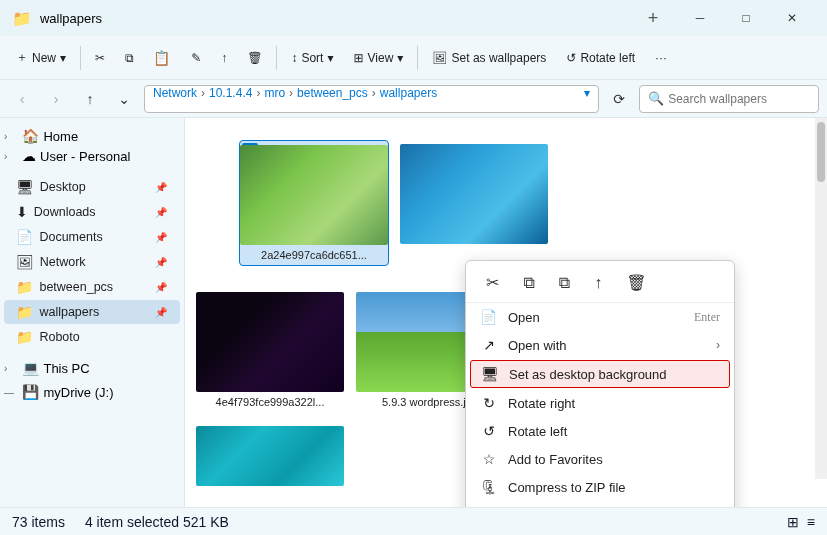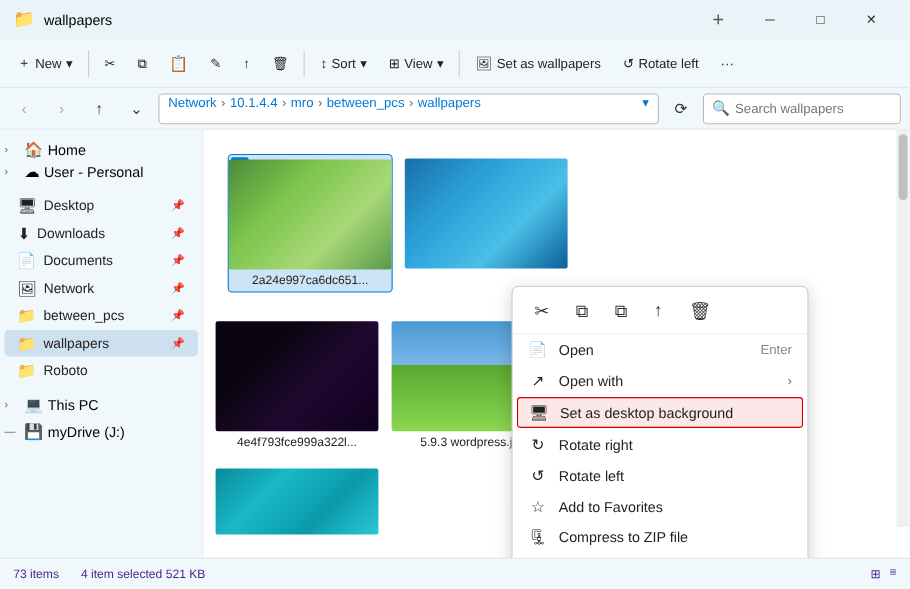--- a/index.html
+++ b/index.html
@@ -80,40 +80,41 @@
     .sidebar-group { display: flex; align-items: center; gap: 4px; padding: 2px 4px; cursor: pointer; }
     .sidebar-group .arrow { font-size: 10px; color: #666; width: 14px; }
 
     
     .content-area {
       flex: 1; background: white; position: relative; overflow: hidden;
     }
     .file-grid {
       display: flex; flex-wrap: wrap; gap: 10px; padding: 22px;
       align-content: flex-start;
+      margin-left: 32px;
     }
     .file-item {
       width: 150px; display: flex; flex-direction: column; align-items: center;
       cursor: pointer; padding: 4px; border-radius: 4px; position: relative;
     }
     .file-thumb {
       width: 148px; height: 100px; object-fit: cover; border-radius: 2px;
       overflow: hidden; position: relative;
     }
     .file-name { font-size: 11px; text-align: center; color: #222; margin-top: 4px; word-break: break-all; }
     .file-selected { background: #cce4f7; border: 1px solid #0078d4; }
     .file-check { position: absolute; top: 2px; left: 2px; width: 16px; height: 16px;
       background: #0078d4; border-radius: 2px; color: white; font-size: 10px;
       display: flex; align-items: center; justify-content: center; }
 
     
     .status-bar {
       height: 28px; background: #f0f8fb; border-top: 1px solid #dde8ed;
       display: flex; align-items: center; padding: 0 12px; gap: 20px;
-      font-size: 11px; color: #4c1d95; position: absolute; bottom: 0; left: 0; right: 0;
+      font-size: 14px; color: #0f172a; position: absolute; bottom: 0; left: 0; right: 0;
     }
 
     
     .context-menu {
       position: absolute; top: 142px; left: 280px;
       background: white; border: 1px solid #ccc; border-radius: 6px;
       box-shadow: 0 4px 16px rgba(0,0,0,0.18); padding: 4px 0;
       width: 270px; z-index: 100;
     }
     .ctx-toolbar {
@@ -124,21 +125,21 @@
       font-size: 16px; color: #333; cursor: pointer; padding: 2px 4px;
       border-radius: 3px;
     }
     .ctx-item {
       display: flex; align-items: center; gap: 10px;
       padding: 6px 14px; cursor: pointer; font-size: 13px; color: #222;
       position: relative;
     }
     .ctx-item.highlighted { background: #fce8e8; border: 1.5px solid #d40000; margin: 1px 4px; border-radius: 3px; padding: 5px 10px; }
     .ctx-item .ctx-icon { width: 18px; text-align: center; font-size: 14px; }
-    .ctx-item .ctx-shortcut { margin-left: auto; color: #888; font-size: 12px; }
+    .ctx-item .ctx-shortcut { margin-left: auto; color: #888; font-size: 12px; font-family: Liberation Serif, serif; }
     .ctx-item .ctx-arrow { margin-left: auto; color: #666; font-size: 12px; }
 
     
     .scrollbar {
       position: absolute; right: 0; top: 0; bottom: 28px; width: 12px;
       background: #f0f0f0;
     }
     .scrollbar-thumb {
       width: 8px; margin: 0 2px; height: 60px; background: #c0c0c0;
       border-radius: 4px; margin-top: 4px;

